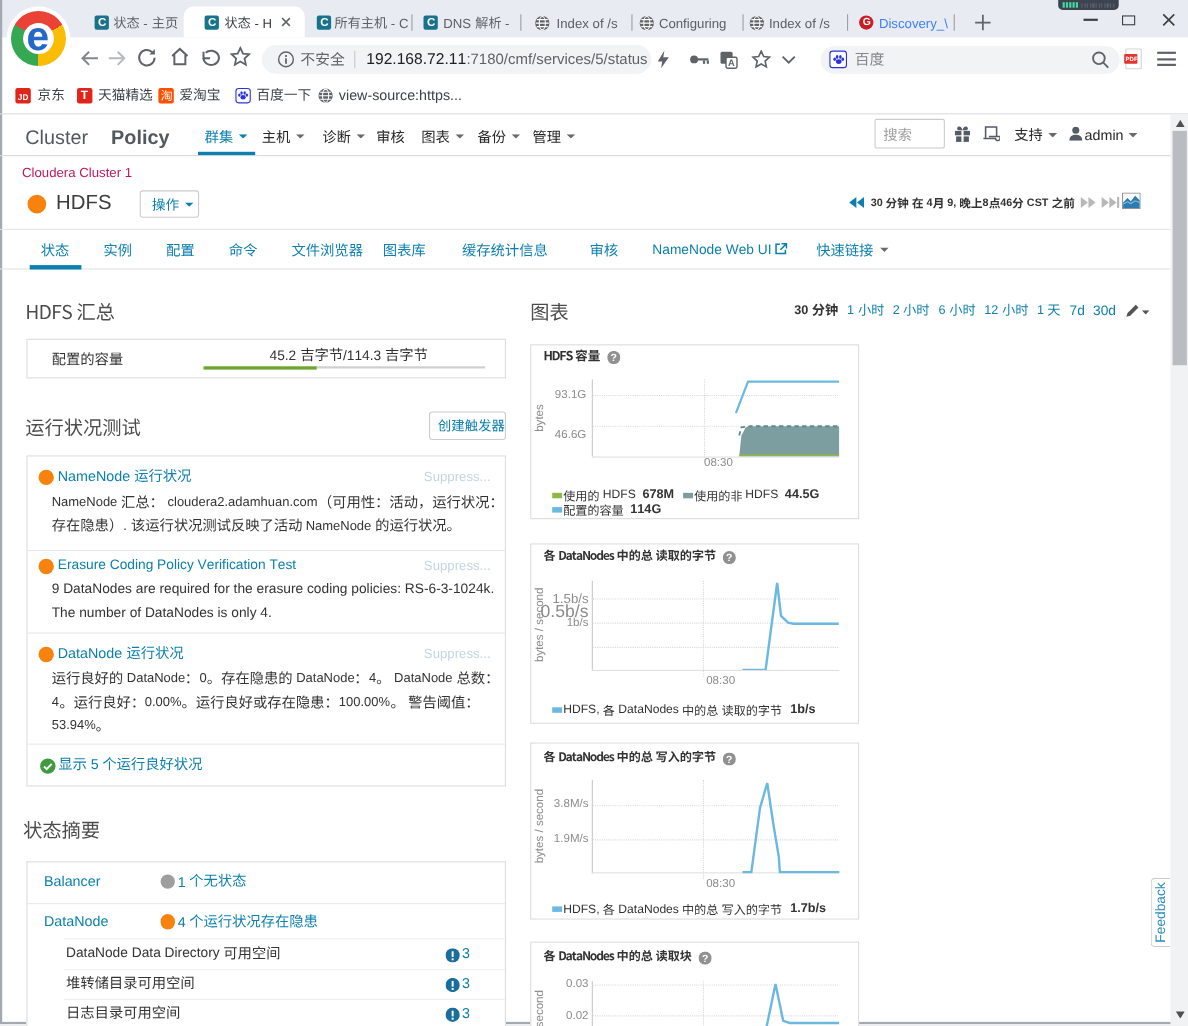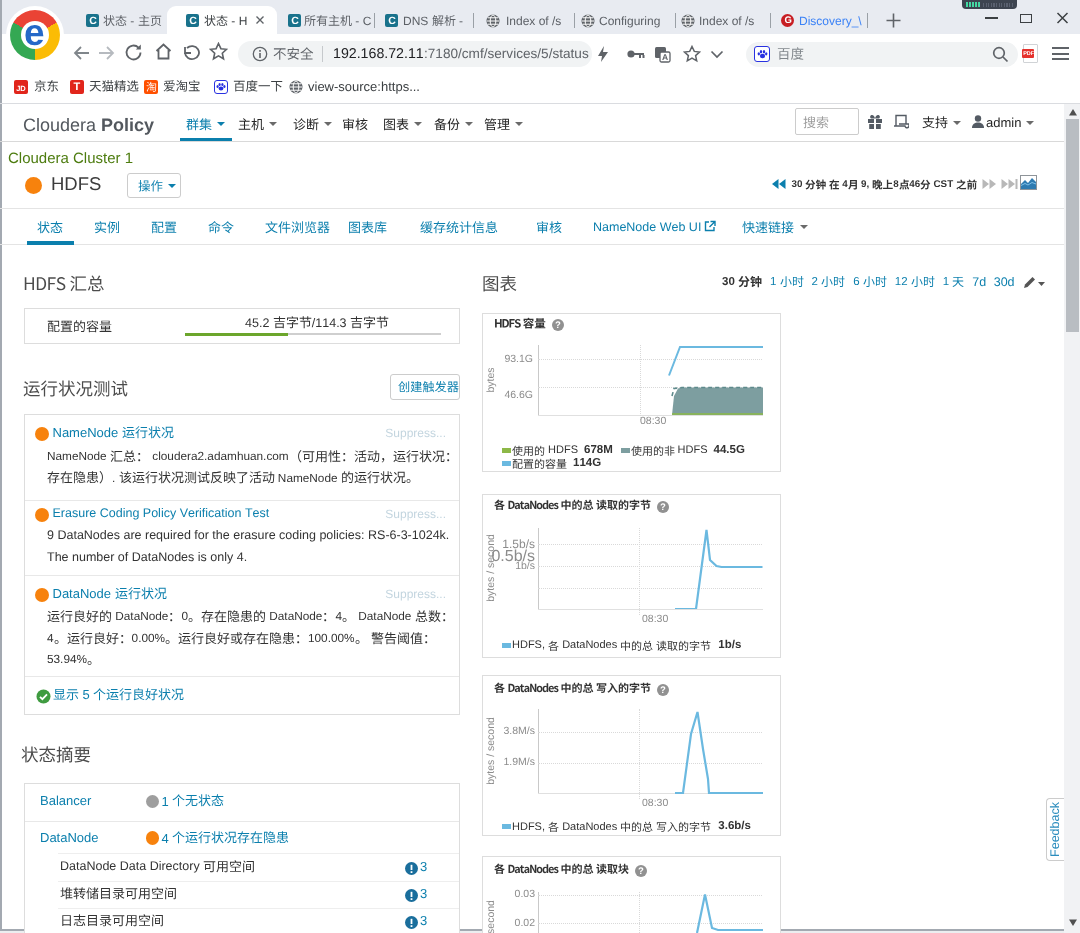--- a/index.html
+++ b/index.html
@@ -508,21 +508,21 @@
       <circle cx="7" cy="7" r="6.5" fill="#5f6368"></circle>
       <g fill="none" stroke="#fff" stroke-width="1">
         <ellipse cx="7" cy="7" rx="2.8" ry="6"></ellipse>
         <path d="M1 7h12M2 3.8h10M2 10.2h10"></path>
       </g>
     </svg>
   </div>
 <div style="position:absolute;left:308.0px;top:80.0px;font-size:13.0px;line-height:1;color:#3c4043;font-kerning:none;white-space:pre">view-source:https...</div>
 <div style="position:absolute;left:0.0px;top:102.5px;width:1080.0px;height:1.0px;background:#dadce0"></div>
 <div style="position:absolute;left:0.0px;top:141.0px;width:1080.0px;height:1.0px;background:#d9d9d9"></div>
-<div style="position:absolute;left:23.0px;top:116.3px;font-size:18.0px;line-height:1;color:#53585e;font-kerning:none;white-space:pre">Cloudera </div>
+<div style="position:absolute;left:23.0px;top:116.3px;font-size:18.0px;line-height:1;color:#53585e;font-kerning:none;white-space:pre">Cluster </div>
 <div style="position:absolute;left:101.0px;top:116.3px;font-size:18.0px;line-height:1;color:#53585e;font-weight:700;font-kerning:none;white-space:pre">Policy</div>
 <div style="position:absolute;left:186.00px;top:114.83px">
     <svg width="26.0" height="16.9" viewBox="0 0 2000 1300" style="display:block;fill:#0b7fad">
       <g transform="translate(0,1090) scale(1,-1)">
         <use href="#g25" x="0"></use>
         <use href="#g26" x="1000"></use>
       </g>
     </svg>
   </div>
 <div style="position:absolute;left:217.0px;top:121.5px">
@@ -652,21 +652,21 @@
         <path d="M0 13c0-4 3-5.5 6-5.5s6 1.5 6 5.5z"></path>
       </g>
     </svg>
   </div>
 <div style="position:absolute;left:986.0px;top:115.5px;font-size:13.0px;line-height:1;color:#262626;font-kerning:none;white-space:pre">admin</div>
 <div style="position:absolute;left:1026.0px;top:120.5px">
     <svg style="display:block" width="8" height="4" viewBox="0 0 8 4">
       <path d="M0 0h8L4.0 4z" fill="#6a6a6a"></path>
     </svg>
   </div>
-<div style="position:absolute;left:8px;top:151.0px;font-size:15px;line-height:1;color:#4d7c0f;font-kerning:none;white-space:pre">Cloudera Cluster 1</div>
+<div style="position:absolute;left:20px;top:151.0px;font-size:12px;line-height:1;color:#be185d;font-kerning:none;white-space:pre">Cloudera Cluster 1</div>
 <div style="position:absolute;left:25.0px;top:177.0px;width:17.0px;height:17.0px;border-radius:50%;background:#f7820d"></div>
 <div style="position:absolute;left:51.0px;top:174.8px;font-size:18.5px;line-height:1;color:#3c3c3c;font-kerning:none;white-space:pre">HDFS</div>
 <div style="position:absolute;left:127.0px;top:173.0px;width:54.0px;height:25.0px;background:#fff;border:1px solid #ccc;border-radius:3px"></div>
 <div style="position:absolute;left:138.00px;top:176.88px">
     <svg width="25.0" height="16.2" viewBox="0 0 2000 1300" style="display:block;fill:#0b7fad">
       <g transform="translate(0,1090) scale(1,-1)">
         <use href="#g41" x="0"></use>
         <use href="#g42" x="1000"></use>
       </g>
     </svg>
@@ -1600,21 +1600,21 @@
       <g transform="translate(0,1090) scale(1,-1)">
         <use href="#g166" x="0"></use>
         <use href="#g167" x="1000"></use>
         <use href="#g80" x="2000"></use>
         <use href="#g84" x="3000"></use>
         <use href="#g85" x="4000"></use>
       </g>
     </svg>
   </div>
 <div style="position:absolute;left:502.0px;top:824.0px;width:9.0px;height:5.0px;background:#6bb9e0"></div>
-<div style="position:absolute;left:718.3px;top:821.3px;font-size:11.5px;line-height:1;color:#333;font-weight:700;font-kerning:none;white-space:pre">3.6b/s</div>
+<div style="position:absolute;left:718.3px;top:821.3px;font-size:11.5px;line-height:1;color:#333;font-weight:700;font-kerning:none;white-space:pre">1.7b/s</div>
 <div style="position:absolute;left:482.0px;top:856.0px;width:299.0px;height:90.0px;background:#fff;border:1px solid #ddd"></div>
 <div style="position:absolute;left:494.00px;top:861.31px">
     <svg width="135.0" height="14.3" viewBox="0 0 12272 1300" style="display:block;fill:#333">
       <g transform="translate(0,1090) scale(1,-1)">
         <use href="#g145" x="0"></use>
         <use href="#g138" x="1224"></use>
         <use href="#g146" x="1831"></use>
         <use href="#g147" x="2333"></use>
         <use href="#g146" x="2691"></use>
         <use href="#g148" x="3193"></use>

